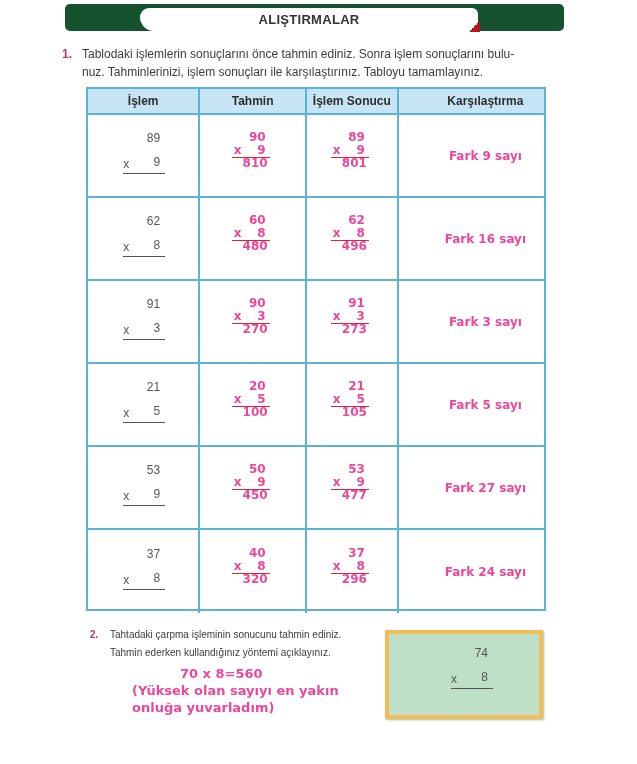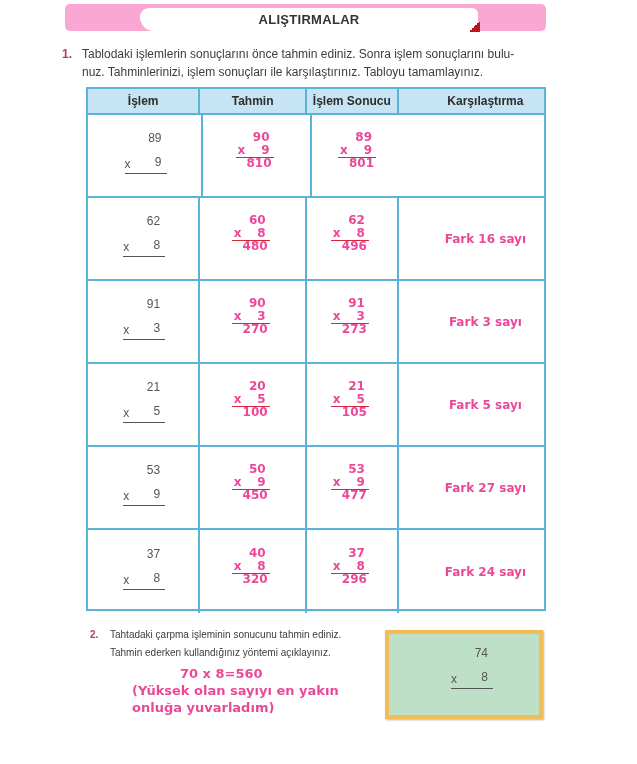--- a/index.html
+++ b/index.html
@@ -1,21 +1,21 @@
 <!DOCTYPE html>
 <html><head>
 <meta charset="utf-8">
 <style>
   html, body { margin:0; padding:0; background:#ffffff; }
   body { width:637px; height:764px; position:relative; overflow:hidden;
          font-family:"Liberation Sans", sans-serif; color:#3a3a3a; }
 
   
   .banner { position:absolute; left:65px; top:4px; width:481px; height:27px;
-            background:#f9a8d4; border-radius:5px; }
+            background:#14532d; border-radius:5px;padding-left:18px; }
   .banner-inner { position:absolute; left:75px; top:4px; width:338px; height:23px;
                   background:#ffffff; border-radius:9px 6px 4px 14px;
                   display:flex; align-items:center; justify-content:center; }
   .banner-inner::after { content:""; position:absolute; right:-2px; bottom:-1px; width:12px; height:10px;
                   background:linear-gradient(135deg, transparent 50%, #b8141c 50%); }
   .banner-title { font-weight:bold; font-size:13px; color:#333; letter-spacing:0.3px; }
 
   
   .q1 { position:absolute; left:62px; top:45px; width:500px; font-size:12px; line-height:18px; color:#3c3c3c; }
   .qnum { color:#b23a6f; font-weight:bold; display:inline-block; width:20px; }
@@ -105,20 +105,23 @@
       </div>
       <div class="cell c3">
         <div class="hop red">
           <span class="a">89</span>
           <span class="x">x</span>
           <span class="b">9</span>
           <span class="rule"></span>
           <span class="r">801</span>
         </div>
       </div>
+      <div class="cell c4">
+        <span class="fark red">Fark 9 sayı</span>
+      </div>
     </div>
     <div class="tbl-row tbl-body">
       <div class="cell c1">
         <div class="op">
           <span class="top">62</span>
           <span class="x">x</span>
           <span class="bot">8</span>
           <span class="rule"></span>
         </div>
       </div>

